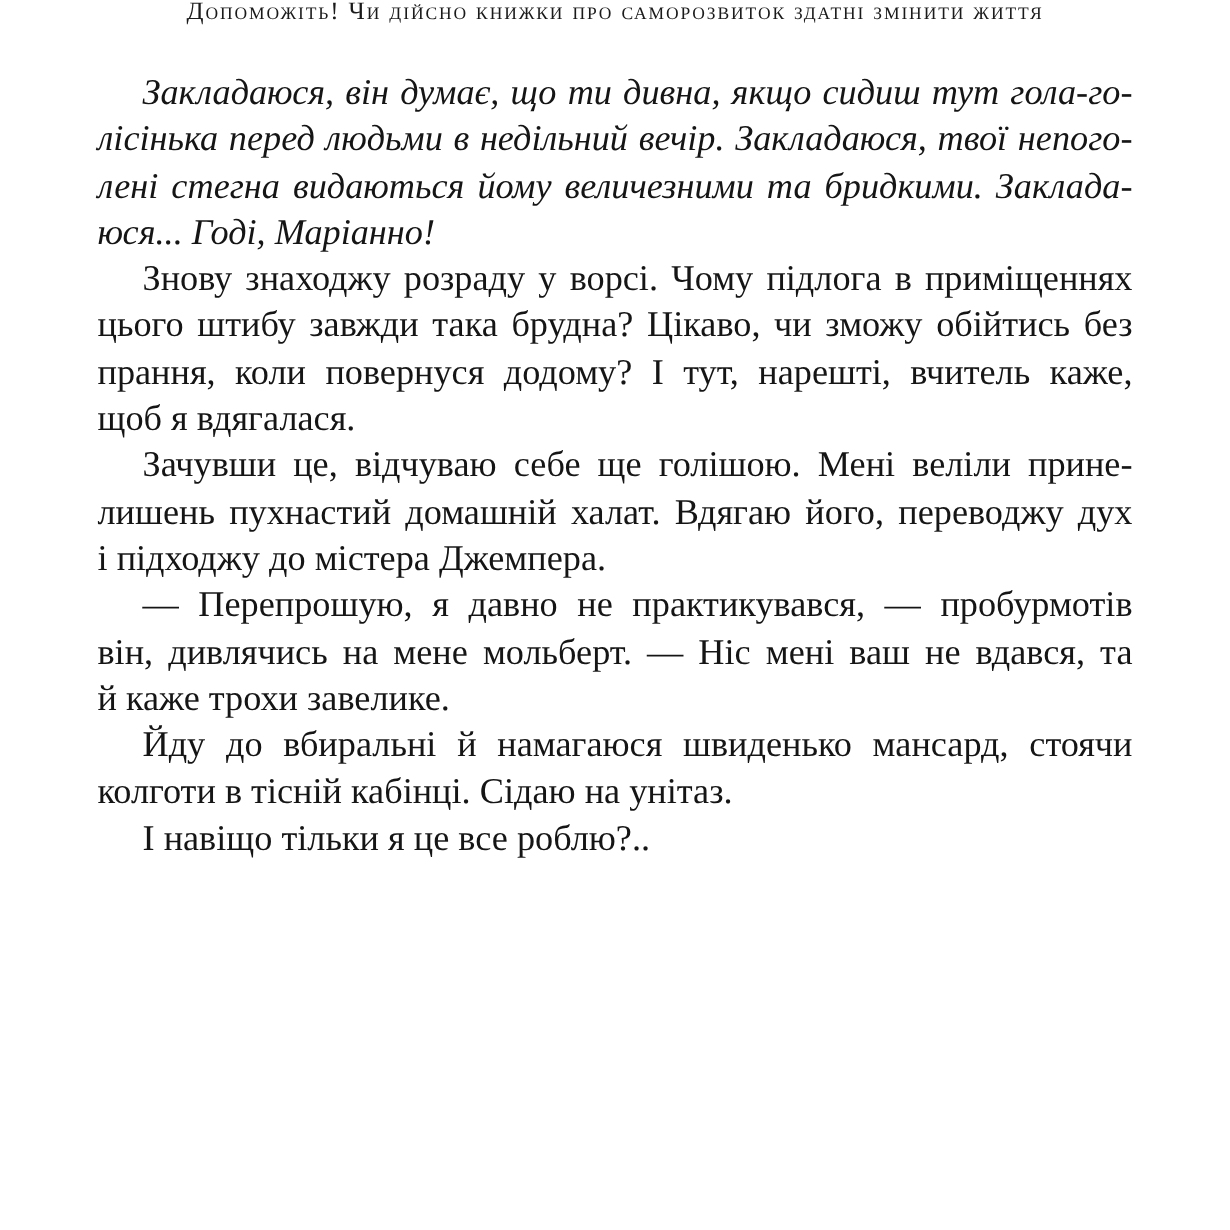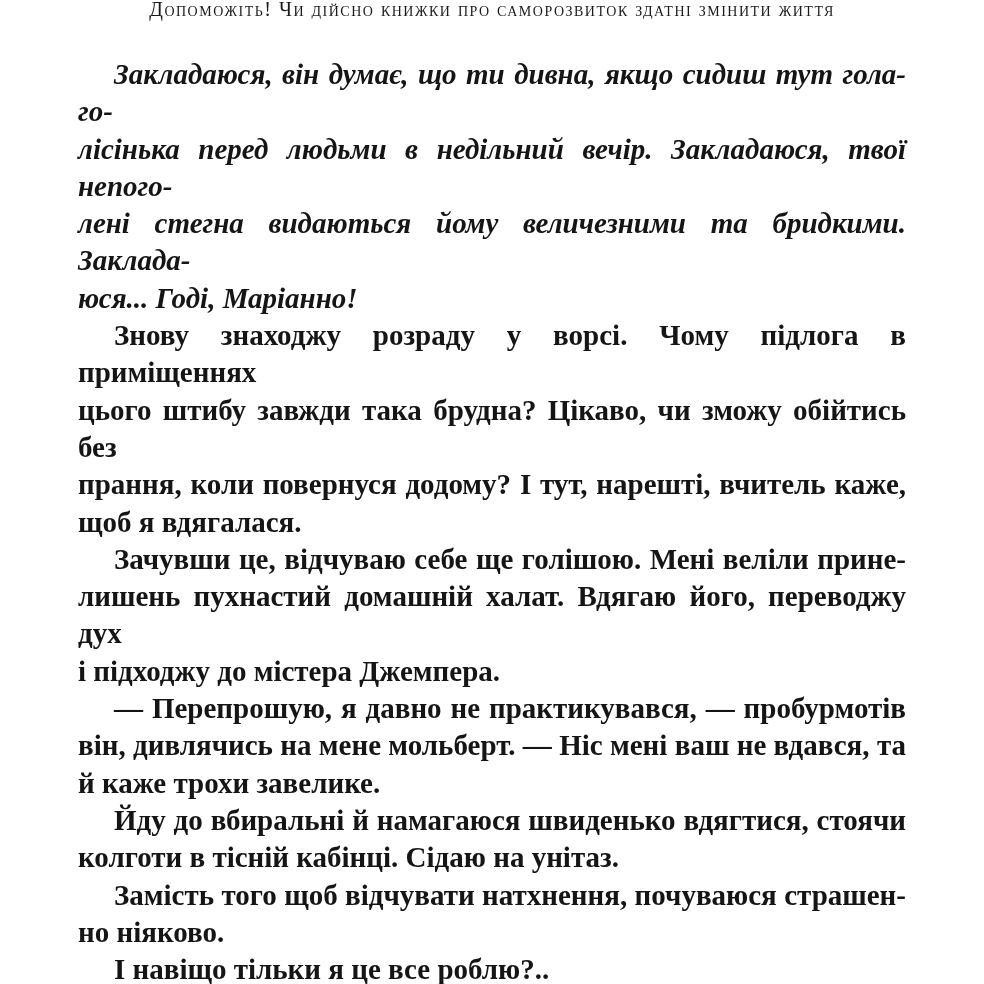--- a/index.html
+++ b/index.html
@@ -27,21 +27,21 @@
     font-variant: small-caps;
     letter-spacing: 1.5px;
     white-space: nowrap;
     color: #1a1a1a;
   }
   .body-text {
     margin-top: 34px;
     font-size: 29px;
     line-height: 37.3px;
   }
-  .paragraph { margin: 0; font-weight: bold; }
+  .paragraph { margin: 0; }
   .paragraph.italic { font-style: italic; }
   .line {
     text-align: justify;
     text-align-last: justify;
     white-space: normal;
   }
   .line.first { text-indent: 36px; }
   .line.last { text-align-last: left; }
 </style>
 </head>
@@ -66,24 +66,20 @@
         <div class="line first">Зачувши це, відчуваю себе ще голішою. Мені веліли прине-</div>
         <div class="line">лишень пухнастий домашній халат. Вдягаю його, переводжу дух</div>
         <div class="line last">і підходжу до містера Джемпера.</div>
       </div>
       <div class="paragraph">
         <div class="line first">— Перепрошую, я давно не практикувався, — пробурмотів</div>
         <div class="line">він, дивлячись на мене мольберт. — Ніс мені ваш не вдався, та</div>
         <div class="line last">й каже трохи завелике.</div>
       </div>
       <div class="paragraph">
-        <div class="line first">Йду до вбиральні й намагаюся швиденько вдягтися, стоячи</div>
+        <div class="line first">Йду до вбиральні й намагаюся швиденько мансард, стоячи</div>
         <div class="line last">колготи в тісній кабінці. Сідаю на унітаз.</div>
-      </div>
-      <div class="paragraph">
-        <div class="line first">Замість того щоб відчувати натхнення, почуваюся страшен-</div>
-        <div class="line last">но ніяково.</div>
       </div>
       <div class="paragraph">
         <div class="line first last">І навіщо тільки я це все роблю?..</div>
       </div>
     </div>
 </div>
 
 </body></html>

